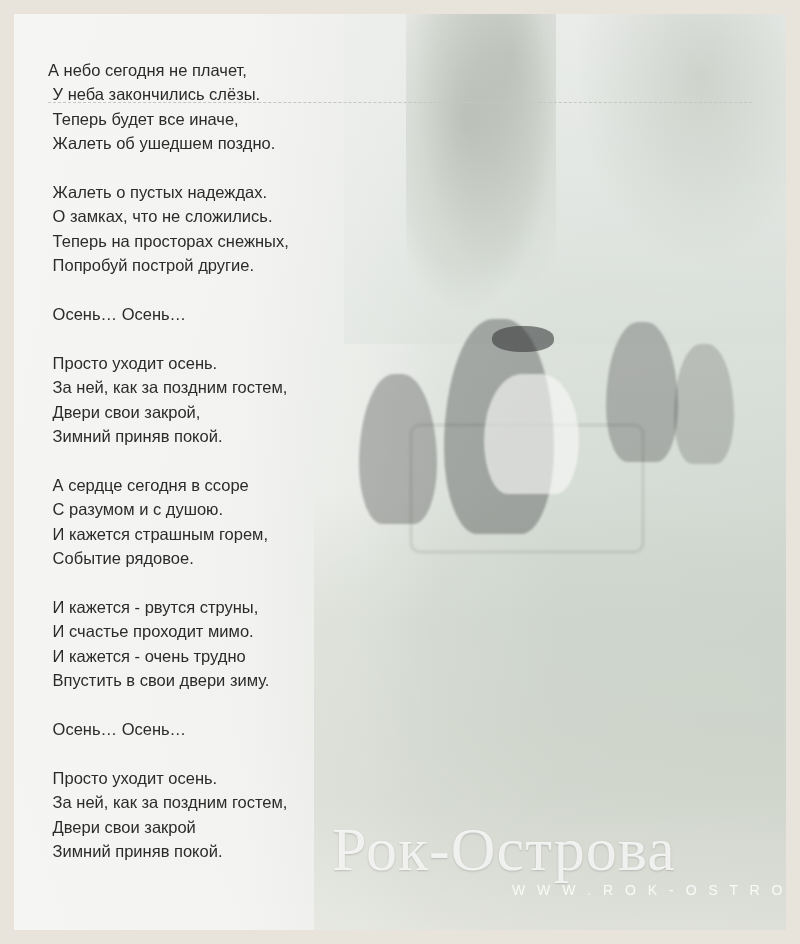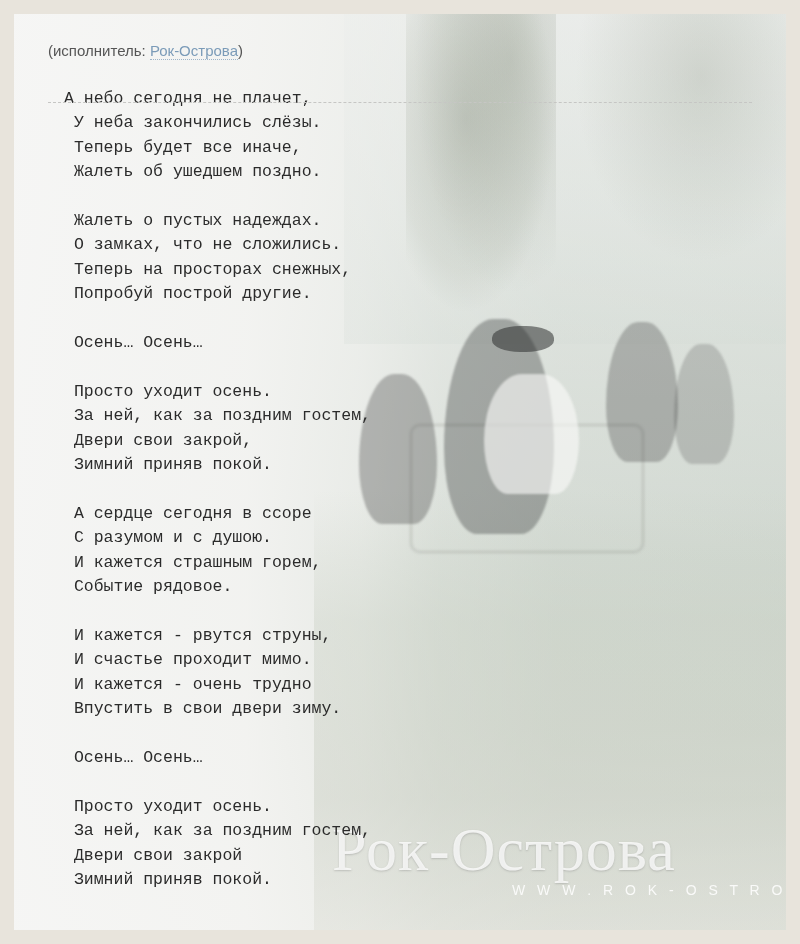--- a/index.html
+++ b/index.html
@@ -149,26 +149,26 @@
   .divider {
     position: absolute;
     left: 34px;
     top: 88px;
     width: 704px;
     border-top: 1px dashed #c6c6c4;
     height: 0;
   }
 
   .lyrics {
-    margin: 16px 0 0 16px;
+    margin: 16px 0 0 0;
     font-size: 16.5px;
     line-height: 24.4px;
     color: #2b2b2b;
     white-space: pre-wrap;
-    font-family: Liberation Mono, monospace;
+    font-family: Liberation Sans, sans-serif;
   }
 </style>
 </head>
 <body>
 
 <div class="page">
   <div class="card">
 
     <div class="photo-bg">
       <div class="photo-sky"></div>
@@ -181,21 +181,20 @@
       <div class="fig-white figure"></div>
       <div class="fig-hat figure"></div>
       <div class="figure fig-c"></div>
       <div class="figure fig-d"></div>
     </div>
 
     <div class="watermark">Рок-Острова</div>
     <div class="watermark-sub">W W W . R O K - O S T R O V A</div>
 
     <div class="content">
-      <div class="performer-line"><span>(исполнитель: </span><a class="performer-link" href="#">Рок-Острова</a><span>)</span></div>
       <div class="divider"></div>
       <div class="lyrics">А небо сегодня не плачет,
  У неба закончились слёзы.
  Теперь будет все иначе,
  Жалеть об ушедшем поздно.
 
  Жалеть о пустых надеждах.
  О замках, что не сложились.
  Теперь на просторах снежных,
  Попробуй построй другие.

